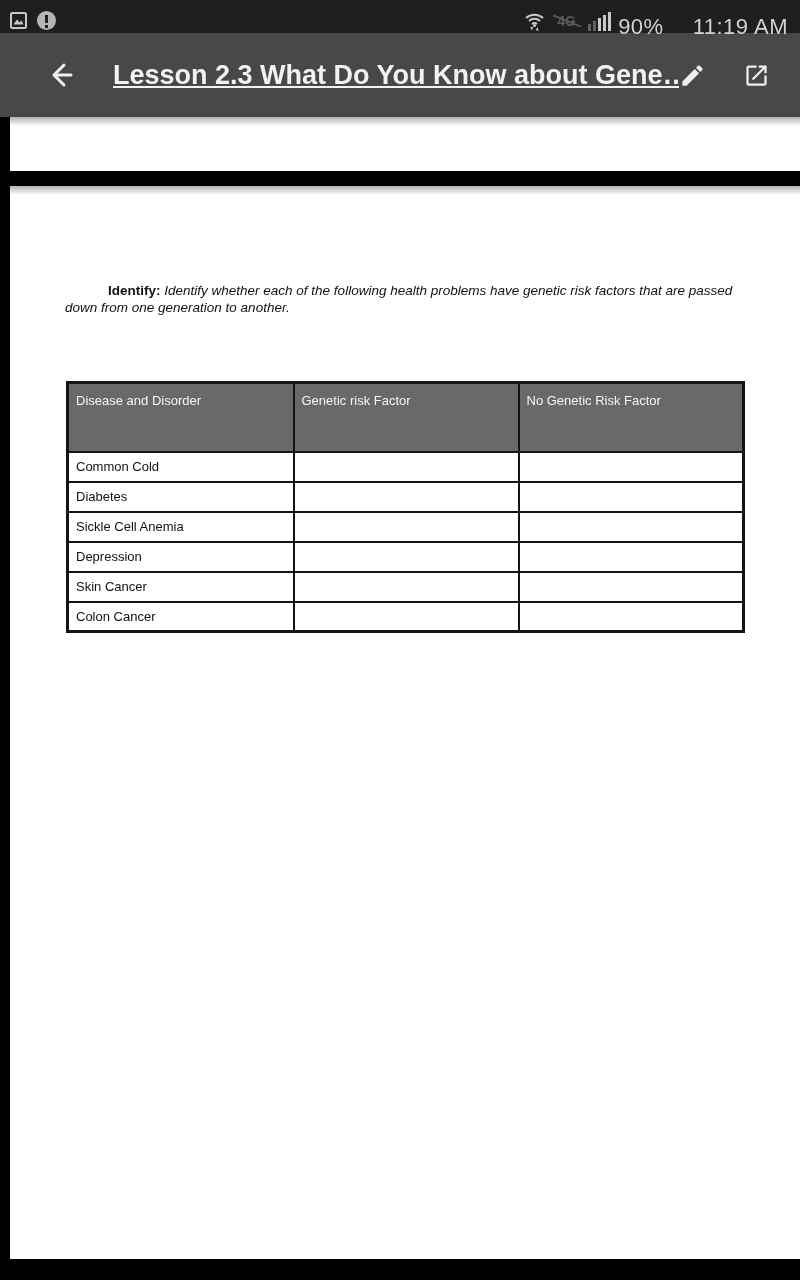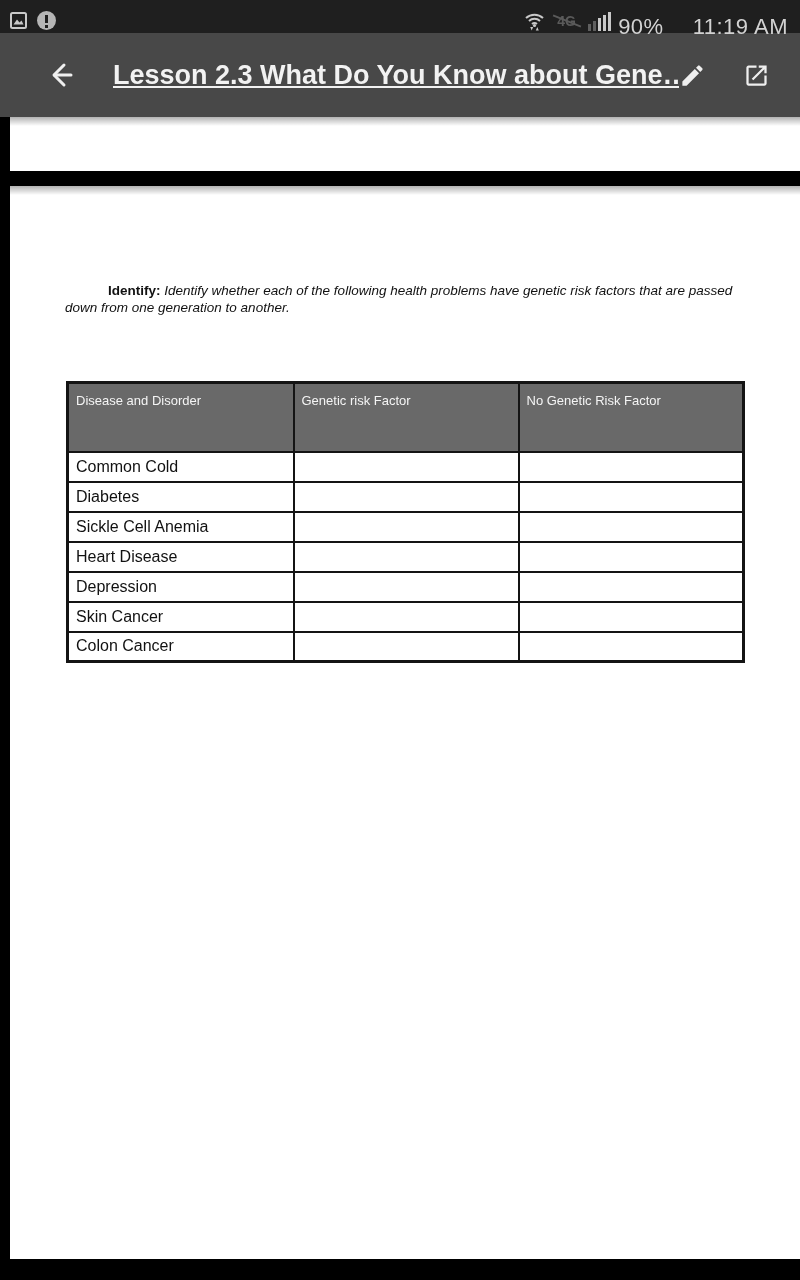--- a/index.html
+++ b/index.html
@@ -98,21 +98,21 @@
   .risk-table th {
     background: #696969; color: #f5f5f5; font-weight: normal; font-size: 13px;
     text-align: left; vertical-align: top;
     height: 69px; box-sizing: border-box;
     padding: 9px 6px 0 7px;
     border: 2px solid #141414;
   }
   .risk-table td {
     height: 30px; box-sizing: border-box;
     border: 2px solid #141414;
-    font-size: 16px; color: #111;
+    font-size: 13px; color: #111;
     padding: 0 6px 0 7px; vertical-align: middle;
     background: #fff;
   }
 </style>
 </head>
 <body>
 
 <div class="screen">
 
   <div class="status-bar">
@@ -201,25 +201,20 @@
               <td>Diabetes</td>
               <td></td>
               <td></td>
             </tr>
             <tr>
               <td>Sickle Cell Anemia</td>
               <td></td>
               <td></td>
             </tr>
             <tr>
-              <td>Heart Disease</td>
-              <td></td>
-              <td></td>
-            </tr>
-            <tr>
               <td>Depression</td>
               <td></td>
               <td></td>
             </tr>
             <tr>
               <td>Skin Cancer</td>
               <td></td>
               <td></td>
             </tr>
             <tr>

